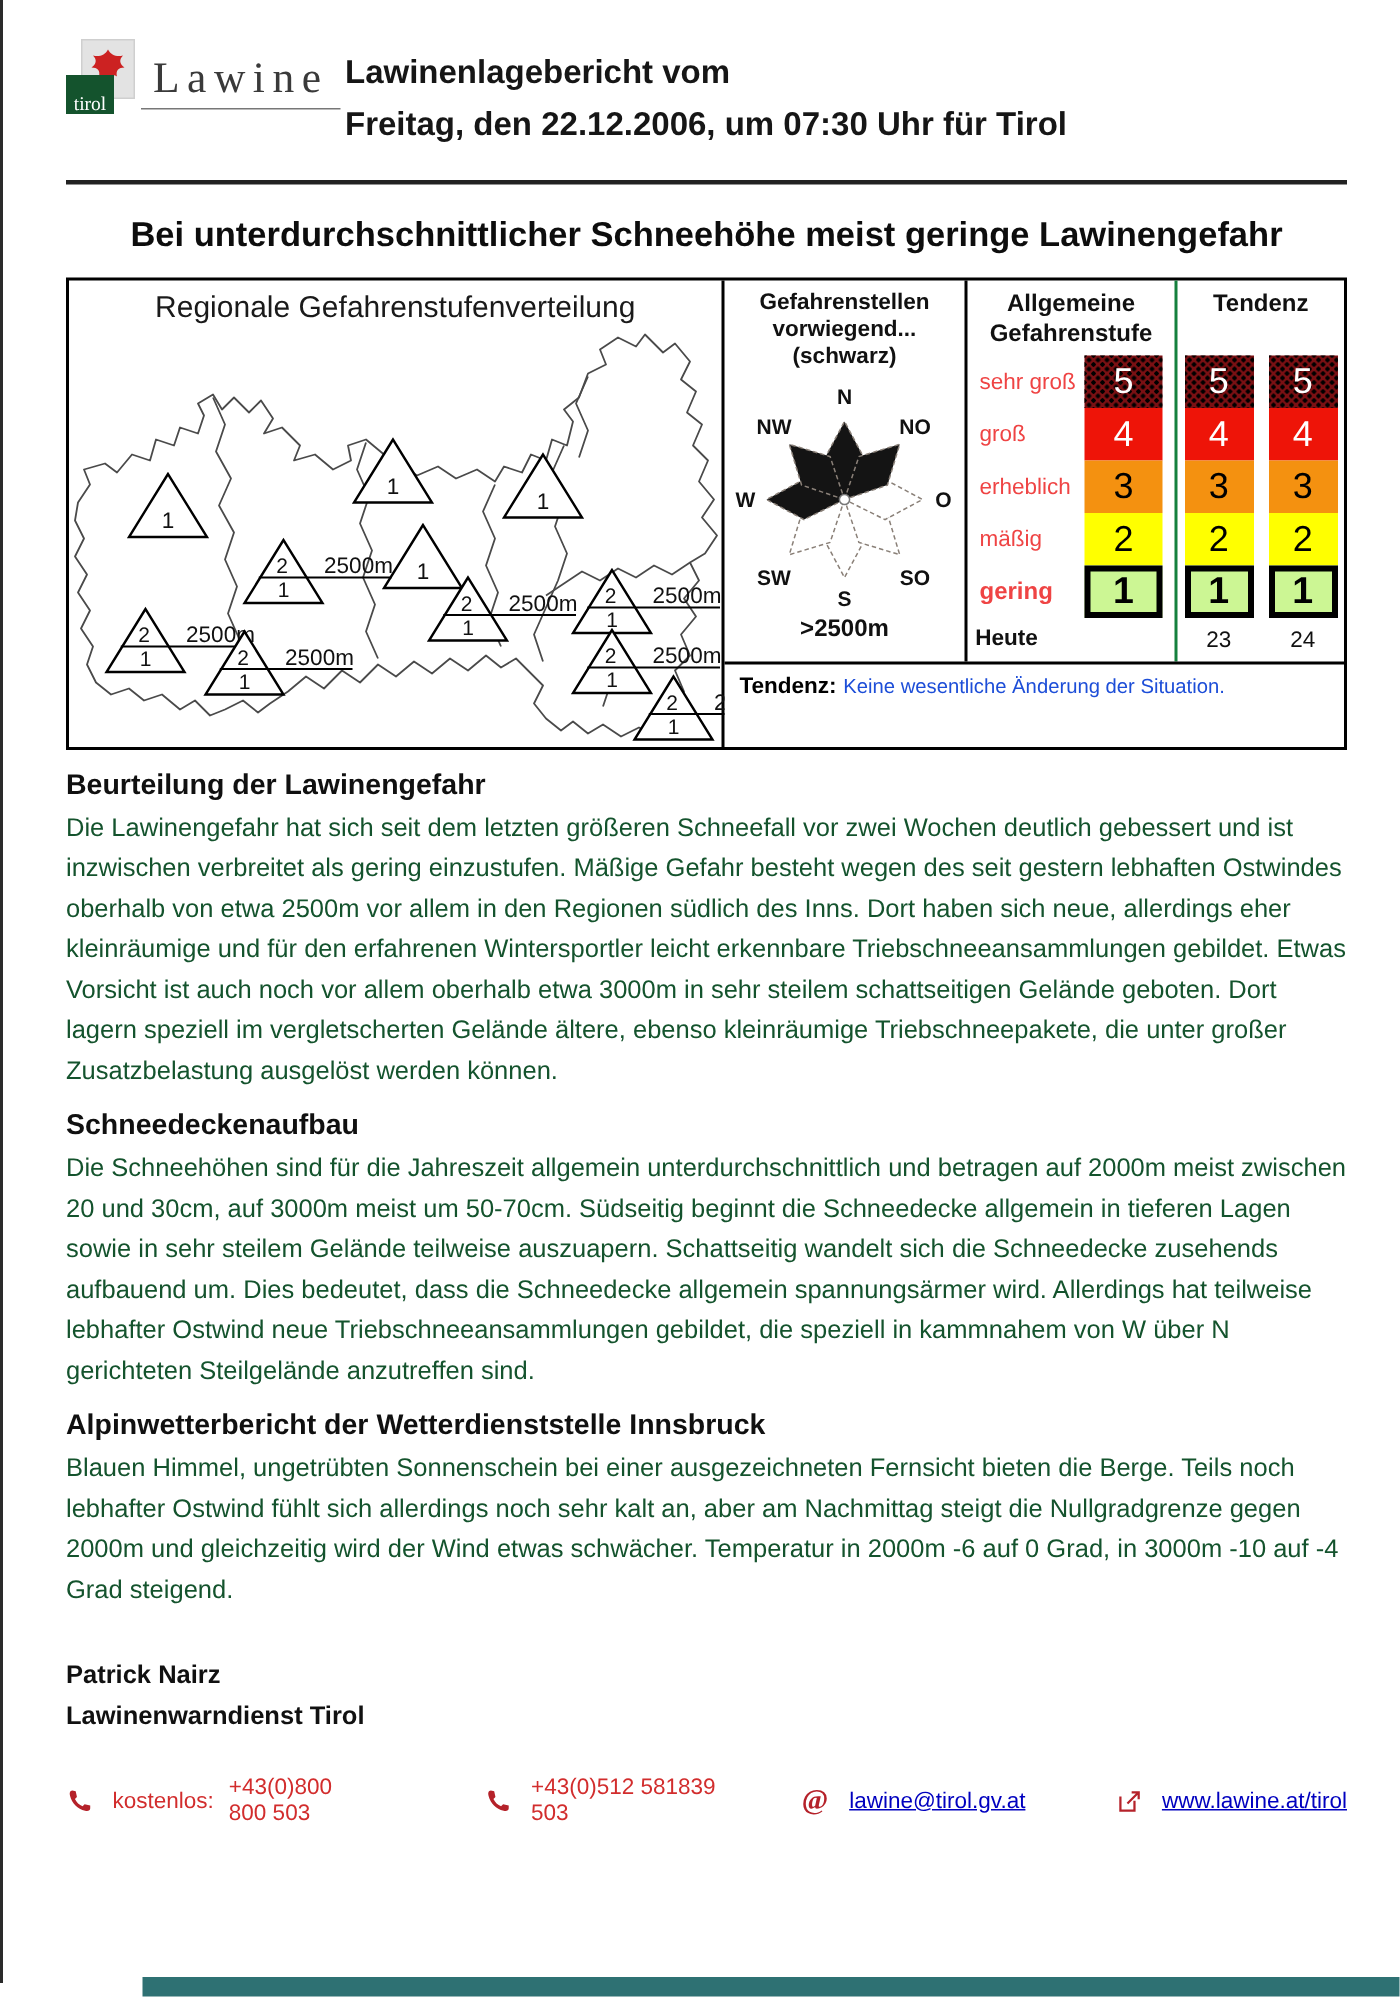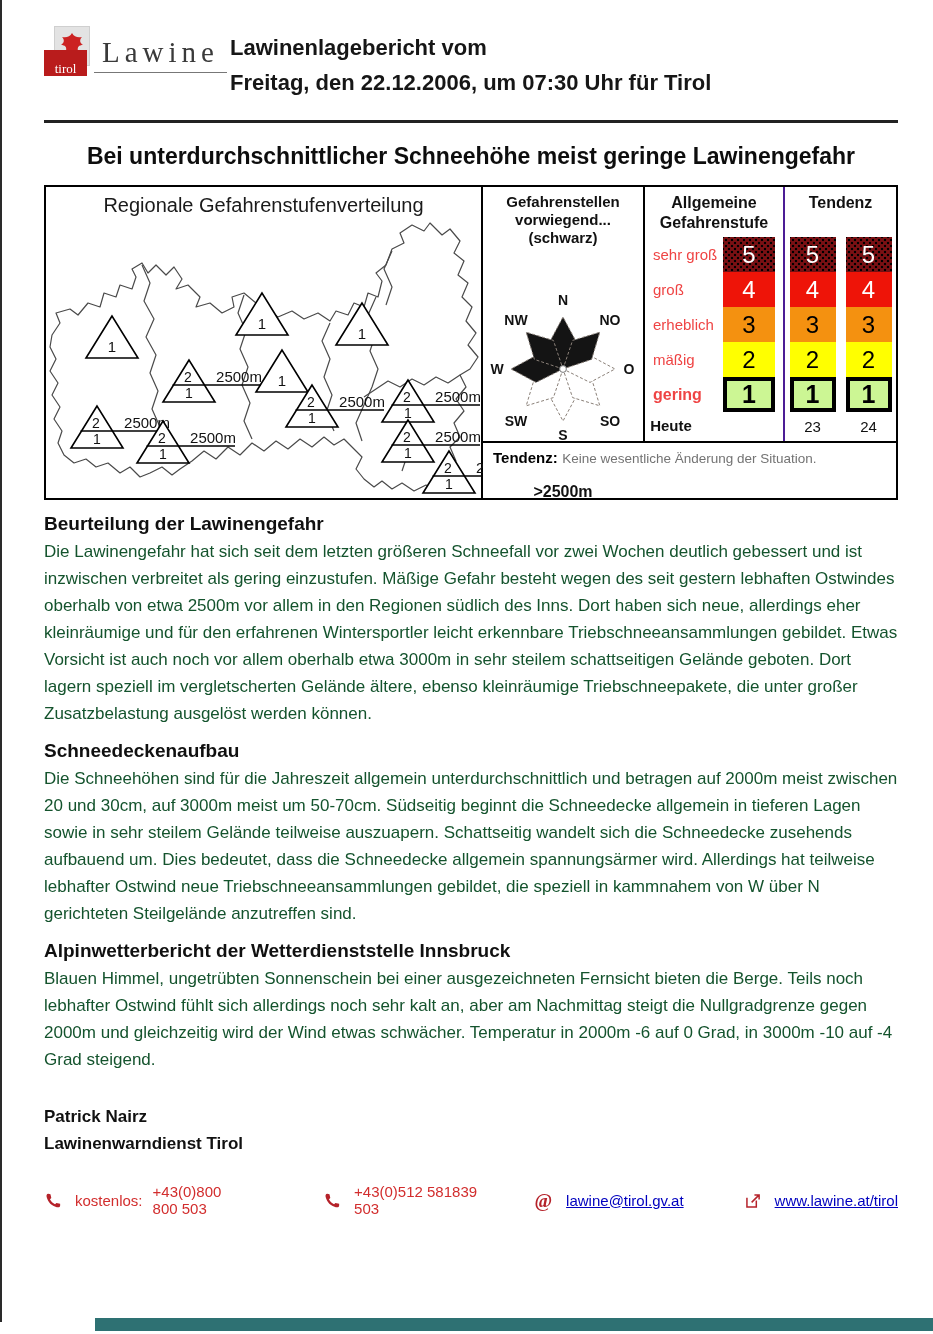--- a/index.html
+++ b/index.html
@@ -8,56 +8,56 @@
     font-family:"Liberation Sans","DejaVu Sans",sans-serif;color:#111;overflow:hidden;
   }
   .left-edge{position:absolute;left:0;top:0;width:2px;height:1322px;background:#2a2a2a;}
   .bottom-bar{position:absolute;left:95px;right:0;top:1318px;height:13px;background:#2e7173;}
   .content{position:absolute;left:44px;top:24px;width:854px;}
 
   
   .hdr{display:flex;align-items:flex-start;}
   .logo-wrap{position:relative;width:150px;height:78px;flex:0 0 auto;}
   .logo-gray{position:absolute;left:10px;top:2px;width:34px;height:38px;background:#e3e3e3;border:1px solid #cfcfcf;display:flex;align-items:center;justify-content:center;}
-  .logo-red-box{position:absolute;left:0;top:26px;width:43px;height:26px;background:#b91c1c;display:flex;align-items:flex-end;justify-content:center;}
+  .logo-red-box{position:absolute;left:0;top:26px;width:32px;height:26px;background:#14532d;display:flex;align-items:flex-end;justify-content:center;}
   .logo-red-box span{color:#fff;font-family:"Liberation Serif",serif;font-size:13px;line-height:15px;}
   .lawine-serif{position:absolute;left:50px;top:12px;font-family:"Liberation Serif",serif;font-size:29px;letter-spacing:5px;color:#3a3a3a;border-bottom:1.5px solid #777;padding:0 8px 3px 8px;}
   .hdr-title{margin-left:36px;padding-top:6px;font-weight:bold;font-size:22px;line-height:35px;color:#161616;}
   .hdr-rule{margin-top:18px;height:3px;background:#222;}
 
   
   .headline{margin:20px 0 0 0;font-size:23px;font-weight:bold;text-align:center;color:#0d0d0d;}
 
   
   .panel{margin-top:15px;border:2px solid #000;display:grid;grid-template-columns:437px 160px 140px 1fr;grid-template-rows:254px 57px;background:#fff;}
   .map-col{grid-column:1;grid-row:1/3;border-right:2px solid #000;position:relative;}
   .map-title{position:absolute;top:7px;left:0;right:0;text-align:center;font-size:20px;color:#1a1a1a;}
   .map-svg{position:absolute;left:0;top:0;width:437px;height:311px;}
-  .sites-col{grid-column:2;grid-row:1;display:flex;flex-direction:column;align-items:center;gap:36px;}
+  .sites-col{grid-column:2;grid-row:1;display:flex;flex-direction:column;align-items:center;}
   .col-title{font-weight:bold;font-size:15px;line-height:18px;text-align:center;padding-top:6px;color:#111;}
   .compass-svg{overflow:visible;margin-top:2px;}
   .alt-label{font-weight:bold;font-size:16px;margin-top:2px;}
   .scale-col{grid-column:3;grid-row:1;border-left:2px solid #000;}
-  .tend-col{grid-column:4;grid-row:1;border-left:2px solid #4c1d95;}
+  .tend-col{grid-column:4;grid-row:1;border-left:2px solid #15803d;}
   .scale-title,.tend-title{height:44px;padding-top:6px;font-weight:bold;font-size:16px;line-height:20px;text-align:center;}
   .scale-row{display:flex;align-items:center;height:35px;}
   .scale-label{flex:1;padding-left:8px;font-size:15px;color:#ef4444;white-space:nowrap;}
   .scale-label.bold{font-weight:bold;font-size:16px;}
   .lvl-cell{height:35px;display:flex;align-items:center;justify-content:center;font-size:24px;font-weight:500;box-sizing:border-box;flex:0 0 auto;}
   .lvl-cell.dotted{background-image:radial-gradient(circle,#000 1.3px,transparent 1.6px),radial-gradient(circle,#000 1.3px,transparent 1.6px);background-size:6px 6px;background-position:0 0,3px 3px;}
   .lvl-cell.active{border:4px solid #000;font-weight:800;font-size:25px;}
   .cell-slot{margin-right:8px;}
   .today-row{display:flex;justify-content:flex-start;padding-right:8px;margin-top:5px;}
   .today{width:52px;text-align:center;font-size:15px;font-weight:bold;}
   .tend-body{display:flex;justify-content:center;gap:10px;}
   .tend-stack{display:flex;flex-direction:column;}
   .day-label{text-align:center;font-size:15px;margin-top:6px;}
   .note-row{grid-column:2/5;grid-row:2;border-top:2px solid #000;padding:6px 10px;}
   .note-label{font-weight:bold;font-size:15px;color:#000;}
-  .note-text{font-size:13.5px;color:#737373;}
+  .note-text{font-size:13.5px;color:#1d4ed8;}
 
   
   .sections{margin-top:12px;}
   .sections h2{font-size:19px;font-weight:bold;margin:13px 0 3px 0;color:#101010;}
   .sections p{font-size:17px;line-height:27px;margin:0;color:#14532d;}
   .signature{margin-top:30px;font-weight:bold;font-size:17px;line-height:27px;}
 
   
   .contact{margin-top:26px;display:flex;align-items:center;}
   .cgroup{display:flex;align-items:center;}

